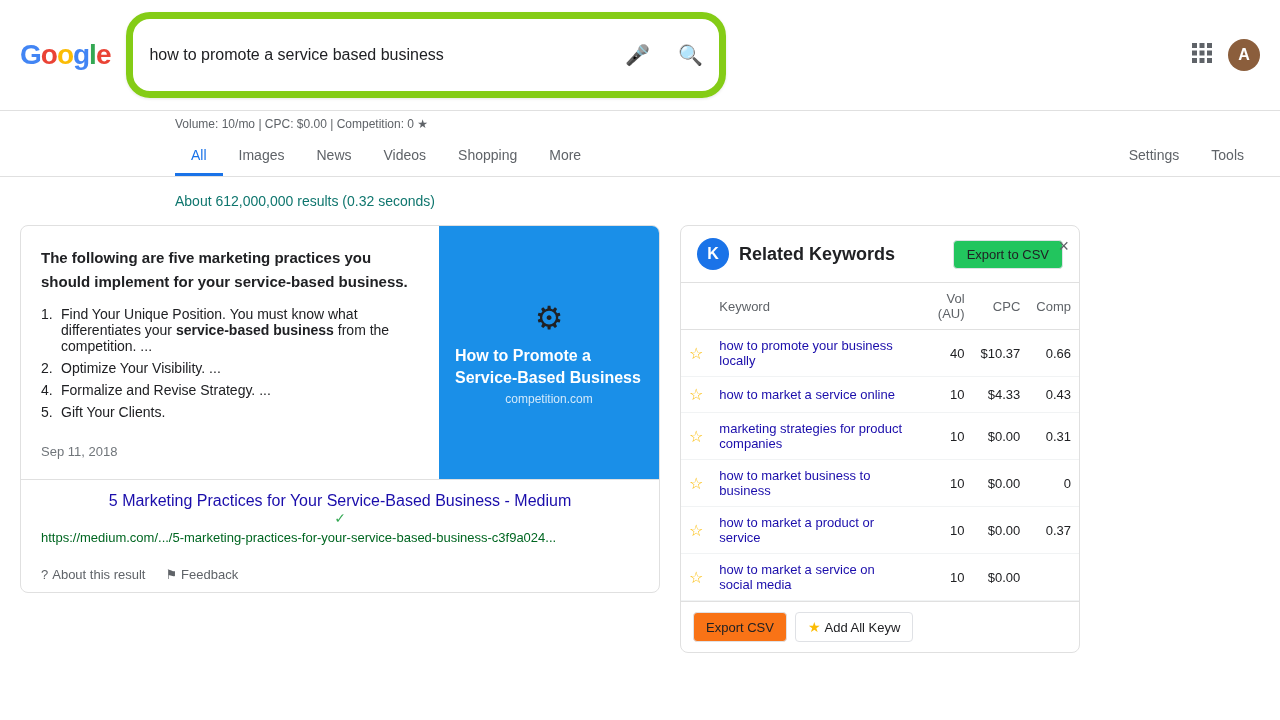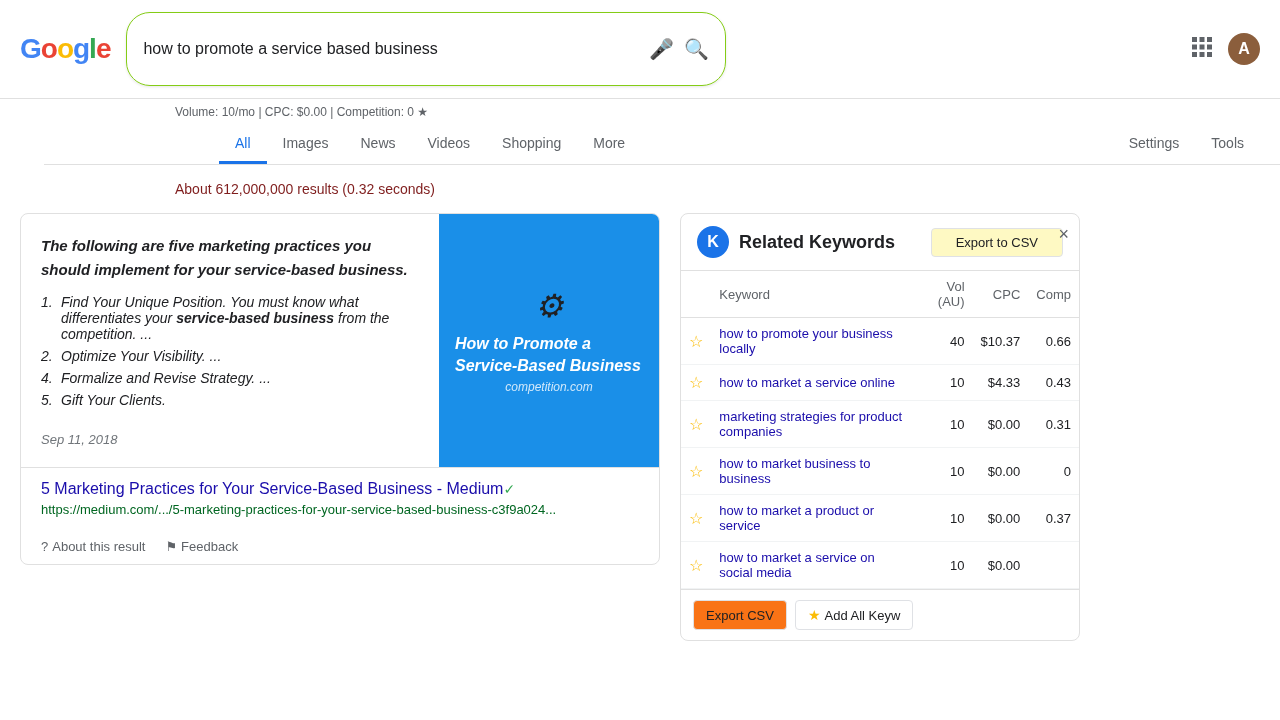--- a/index.html
+++ b/index.html
@@ -8,79 +8,79 @@
     
     #header { display: flex; align-items: center; padding: 12px 20px; gap: 16px; border-bottom: 1px solid #e0e0e0; }
     #google-logo { font-size: 28px; font-weight: bold; letter-spacing: -1px; cursor: pointer; }
     #google-logo span:nth-child(1) { color: #4285F4; }
     #google-logo span:nth-child(2) { color: #EA4335; }
     #google-logo span:nth-child(3) { color: #FBBC05; }
     #google-logo span:nth-child(4) { color: #4285F4; }
     #google-logo span:nth-child(5) { color: #34A853; }
     #google-logo span:nth-child(6) { color: #EA4335; }
 
-    #search-bar { display: flex; align-items: center; border: 1px solid #84cc16; border-radius: 24px; padding: 24px 16px; gap: 10px; flex: 1; max-width: 600px; box-shadow: 0 1px 3px rgba(0,0,0,0.1); }
+    #search-bar { display: flex; align-items: center; border: 7px solid #84cc16; border-radius: 24px; padding: 24px 16px; gap: 28px; flex: 1; max-width: 600px; box-shadow: 0 1px 3px rgba(0,0,0,0.1); }
     #search-input { border: none; outline: none; font-size: 16px; flex: 1; color: #202124; }
     #mic-icon { color: #4285F4; font-size: 20px; cursor: pointer; }
     #search-icon-btn { background: none; border: none; cursor: pointer; color: #4285F4; font-size: 20px; }
 
     #header-right { display: flex; align-items: center; gap: 16px; margin-left: auto; }
     #apps-icon { font-size: 20px; cursor: pointer; color: #5f6368; }
     #avatar { width: 32px; height: 32px; border-radius: 50%; background: #8B5E3C; display: flex; align-items: center; justify-content: center; color: white; font-size: 16px; font-weight: bold; cursor: pointer; }
 
     
     #volume-bar { padding: 6px 20px 0 175px; font-size: 12px; color: #5f6368; }
 
     
-    #nav-tabs { display: flex; align-items: center; padding: 6px 20px 0 175px; border-bottom: 1px solid #e0e0e0; gap: 0; margin-left: 44px; }
+    #nav-tabs { display: flex; align-items: center; padding: 6px 20px 0 175px; border-bottom: 1px solid #e0e0e0; gap: 0; }
     .nav-tab { padding: 10px 16px; font-size: 14px; color: #5f6368; cursor: pointer; border-bottom: 3px solid transparent; text-decoration: none; display: inline-block; }
     .nav-tab.active { color: #1a73e8; border-bottom: 3px solid #1a73e8; }
     .nav-divider { flex: 1; }
 
     
-    #results-info { padding: 16px 20px 16px 175px; font-size: 14px; color: #7f1d1d; }
+    #results-info { padding: 16px 20px 16px 175px; font-size: 14px; color: #0f766e; }
 
     
     #main { display: flex; padding: 0 20px; gap: 20px; }
 
     
     #left-content { flex: 0 0 auto; width: 640px; }
 
     
     #result-card { border: 1px solid #e0e0e0; border-radius: 8px; overflow: hidden; margin-bottom: 16px; }
-    #result-card-inner { display: flex; gap: 3px; font-style: italic; }
+    #result-card-inner { display: flex; gap: 3px; }
     #result-text { padding: 20px; flex: 1; }
     #result-text p { font-size: 15px; line-height: 1.6; color: #202124; margin-bottom: 12px; }
     #result-text p b { font-weight: 700; }
     #result-list { list-style: none; padding: 0; margin-bottom: 12px; }
     #result-list li { font-size: 14px; color: #202124; margin-bottom: 6px; padding-left: 20px; position: relative; }
     #result-list li::before { content: attr(data-num) "."; position: absolute; left: 0; }
     #result-list li b { font-weight: 700; }
     #result-date { font-size: 13px; color: #70757a; margin-top: 24px; }
     #result-image { width: 220px; flex-shrink: 0; background: #1a8fe8; display: flex; align-items: center; justify-content: center; flex-direction: column; padding: 16px; }
     #result-image-title { color: white; font-size: 16px; font-weight: bold; text-align: left; line-height: 1.4; margin-bottom: 3px; }
     #result-image-domain { color: rgba(255,255,255,0.8); font-size: 12px; }
     .gear-icon-img { font-size: 32px; margin-bottom: 8px; }
 
     #result-link-area { padding: 12px 20px; border-top: 1px solid #e0e0e0; }
-    #result-link { color: #1a0dab; font-size: 16px; text-decoration: none; display: flex; align-items: center; gap: 0; }
+    #result-link { color: #1a0dab; font-size: 16px; text-decoration: none; display: flex; align-items: center; gap: 0; flex-direction: column; }
     #result-url { color: #006621; font-size: 13px; margin-top: 4px; }
     .green-check { color: #34A853; font-size: 14px; }
 
     #result-footer { padding: 10px 20px; display: flex; align-items: center; gap: 20px; color: #5f6368; font-size: 13px; }
     #about-result { display: flex; align-items: center; gap: 4px; cursor: pointer; }
     #feedback { display: flex; align-items: center; gap: 4px; cursor: pointer; }
 
     
     #right-panel { flex: 0 0 400px; border: 1px solid #e0e0e0; border-radius: 8px; overflow: hidden; height: fit-content; position: relative; }
     #panel-header { display: flex; align-items: center; justify-content: space-between; padding: 12px 16px; border-bottom: 1px solid #e0e0e0; }
     #panel-title-area { display: flex; align-items: center; gap: 10px; }
     #k-icon { width: 32px; height: 32px; border-radius: 50%; background: #1a73e8; display: flex; align-items: center; justify-content: center; color: white; font-size: 16px; font-weight: bold; }
     #panel-title { font-size: 18px; font-weight: bold; color: #202124; }
-    #export-csv-btn { background: #fef9c3; border: 1px solid #dfe1e5; border-radius: 4px; padding: 6px 24px; font-size: 13px; cursor: pointer; color: #202124; }
+    #export-csv-btn { background: #22c55e; border: 1px solid #dfe1e5; border-radius: 4px; padding: 6px 13px; font-size: 13px; cursor: pointer; color: #202124; }
     #close-panel { background: none; border: none; font-size: 18px; cursor: pointer; color: #5f6368; position: absolute; top: 10px; right: 10px; }
 
     
     #keywords-table { width: 100%; border-collapse: collapse; }
     #keywords-table thead tr { border-bottom: 1px solid #e0e0e0; }
     #keywords-table th { padding: 8px 8px; text-align: left; font-size: 13px; color: #5f6368; font-weight: 500; }
     #keywords-table th.right { text-align: right; }
     #keywords-table td { padding: 8px 8px; font-size: 13px; vertical-align: middle; }
     #keywords-table td.right { text-align: right; }
     #keywords-table tbody tr { border-bottom: 1px solid #f1f3f4; }

